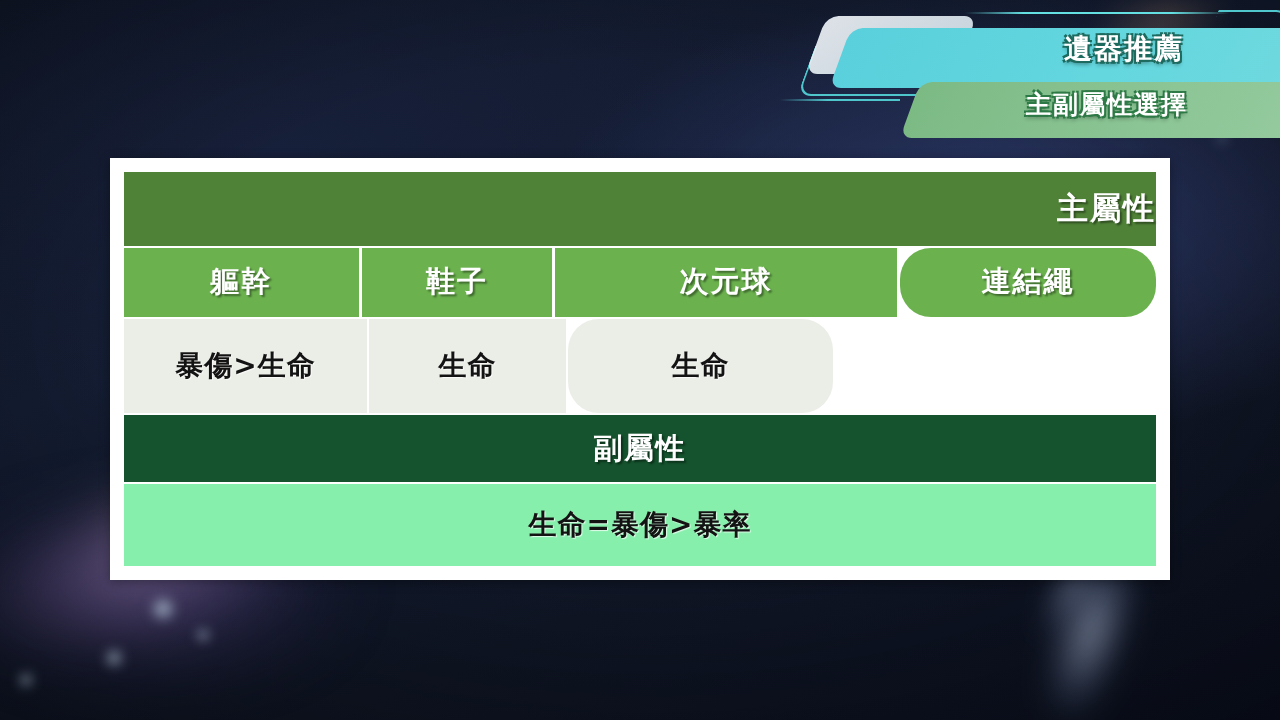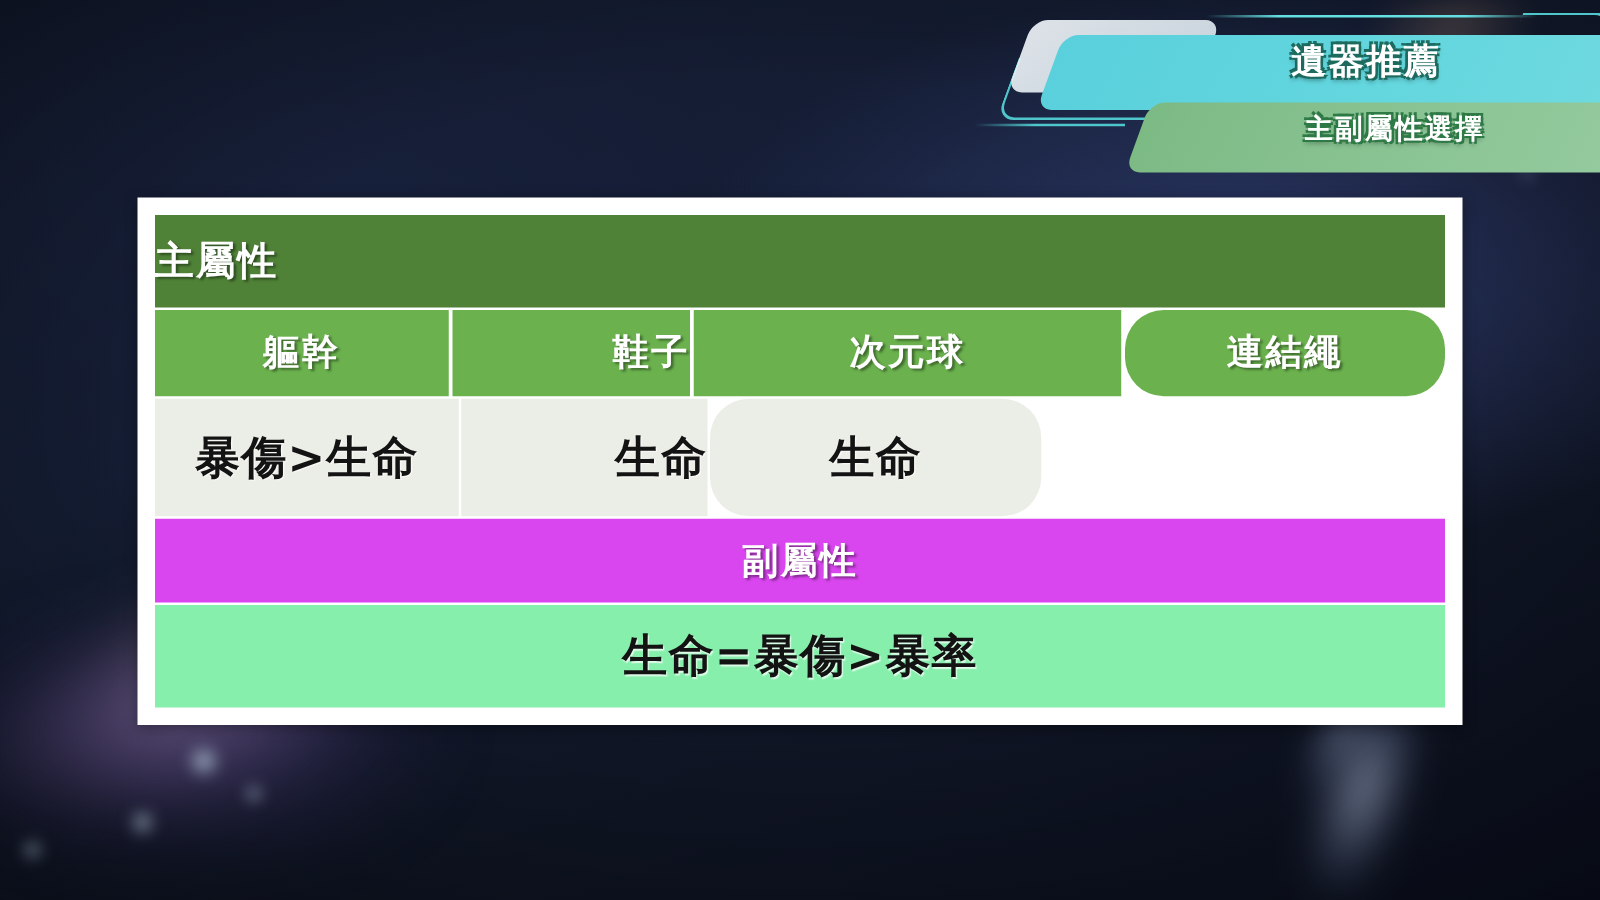--- a/index.html
+++ b/index.html
@@ -148,22 +148,22 @@
     transform: skewX(0deg);
     color: #ffffff;
     font-weight: bold;
     letter-spacing: 2px;
     white-space: nowrap;
     text-shadow:
       -2px -2px 0 #1d6a5f, 2px -2px 0 #1d6a5f,
       -2px  2px 0 #1d6a5f, 2px  2px 0 #1d6a5f,
        0px  3px 4px rgba(0,0,0,0.45);
   }
-  .label-cyan  { right: 127px; top: 30px; font-size: 28px; }
-  .label-green { right: 92px;  top: 88px; font-size: 22px;
+  .label-cyan  { right: 96px; top: 30px; font-size: 28px; }
+  .label-green { right: 92px;  top: 88px; font-size: 25px;
                  text-shadow:
                    -2px -2px 0 #2e7a46, 2px -2px 0 #2e7a46,
                    -2px  2px 0 #2e7a46, 2px  2px 0 #2e7a46,
                     0px  3px 4px rgba(0,0,0,0.40); }
 
   
   .card {
     position: absolute;
     left: 110px;
     top: 158px;
@@ -180,35 +180,35 @@
     height: 394px;
     display: flex;
     flex-direction: column;
     gap: 2px;
   }
   .row-title {
     height: 74px;
     background: #4f8237;
     display: flex;
     align-items: center;
-    justify-content: flex-start;
+    justify-content: flex-end;
   }
   .row-cols {
     height: 70px;
     display: flex;
     gap: 3px;
   }
   .row-vals {
     height: 94px;
     display: flex;
     gap: 2px;
   }
   .row-sub-title {
     height: 68px;
-    background: #d946ef;
+    background: #14532d;
     display: flex;
     align-items: center;
     justify-content: center;
   }
   .row-sub-val {
     height: 82px;
     background: #86efac;
     display: flex;
     align-items: center;
     justify-content: center;
@@ -219,37 +219,37 @@
     align-items: center;
     justify-content: center;
   }
   .col-val {
     background: #ebeee7;
     display: flex;
     align-items: center;
     justify-content: center;
   }
   .w-trunk { width: 243px; }
-  .w-shoe  { width: 197px; justify-content: flex-end; }
+  .w-shoe  { width: 197px; }
   .w-orb   { width: 354px; }
   .w-rope  { width: 265px; border-radius: 31px; }
 
   .t-white {
     color: #ffffff;
     font-weight: bold;
     font-size: 31px;
     letter-spacing: 2px;
     text-shadow: 2px 2px 2px rgba(0,0,0,0.42);
     white-space: nowrap;
   }
   .t-white-sm { font-size: 29px; }
   .t-dark {
     color: #131313;
     font-weight: bold;
-    font-size: 36px;
+    font-size: 28px;
     letter-spacing: 1px;
     text-shadow: 1px 1px 1px rgba(255,255,255,0.75);
     white-space: nowrap;
   }
 
   
   .subtitle {
     position: absolute;
     left: 0;
     right: 0;

